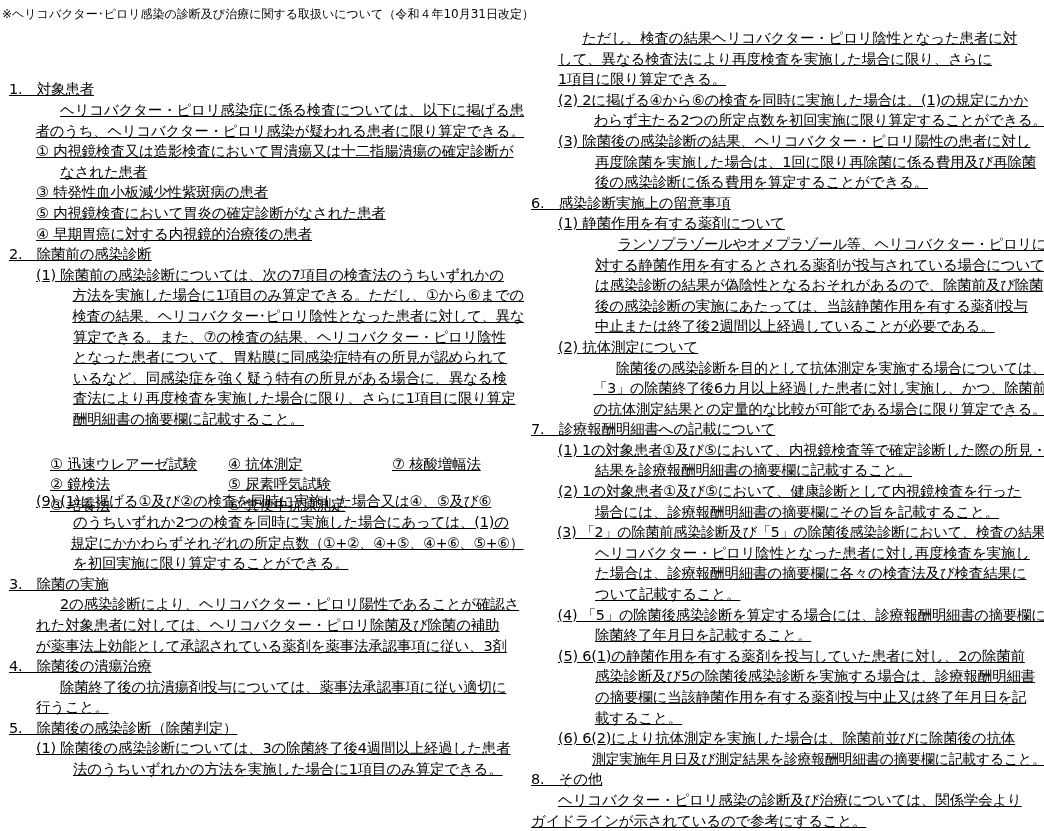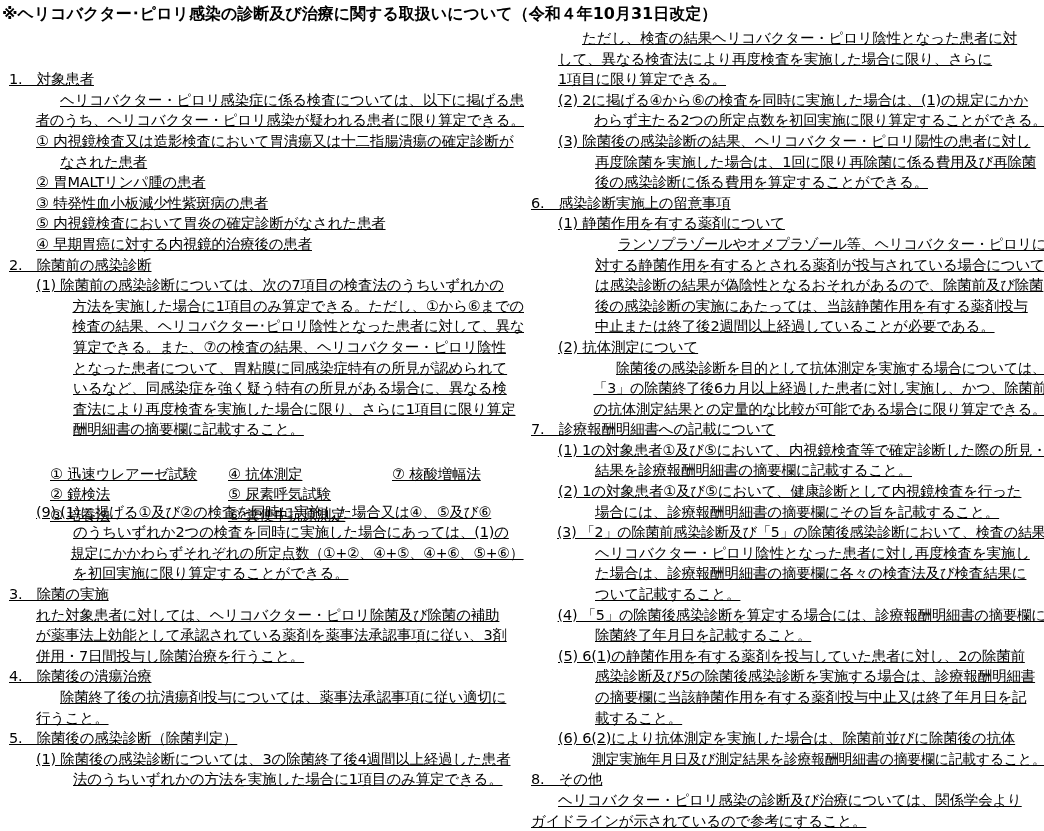--- a/index.html
+++ b/index.html
@@ -12,22 +12,22 @@
     width: 1044px;
     height: 831px;
     background: #ffffff;
     color: #000000;
     font-family: "DejaVu Sans", "Liberation Sans", sans-serif;
     overflow: hidden;
     box-sizing: border-box;
     padding: 3px 0 0 2px;
   }
   .doc-title {
-    font-size: 16px;
-    font-weight: bold;
+    font-size: 12px;
+    font-weight: normal;
     line-height: 22px;
     height: 25px;
     white-space: nowrap;
     letter-spacing: 0px;
   }
   .columns {
     display: flex;
     flex-direction: row;
     align-items: center;
     text-decoration: underline;
@@ -62,21 +62,20 @@
 
 <div class="page">
   <div class="doc-title">※ヘリコバクター･ピロリ感染の診断及び治療に関する取扱いについて（令和４年10月31日改定）</div>
   <div class="columns">
     <div class="col">
         <div class="line in0">1.　対象患者</div>
         <div class="line in2">ヘリコバクター・ピロリ感染症に係る検査については、以下に掲げる患</div>
         <div class="line in1" style="transform: scaleX(0.990512);">者のうち、ヘリコバクター・ピロリ感染が疑われる患者に限り算定できる。</div>
         <div class="line in1">① 内視鏡検査又は造影検査において胃潰瘍又は十二指腸潰瘍の確定診断が</div>
         <div class="line in2">なされた患者</div>
-        <div class="line in1">② 胃MALTリンパ腫の患者</div>
         <div class="line in1">③ 特発性血小板減少性紫斑病の患者</div>
         <div class="line in1">⑤ 内視鏡検査において胃炎の確定診断がなされた患者</div>
         <div class="line in1">④ 早期胃癌に対する内視鏡的治療後の患者</div>
         <div class="line in0">2.　除菌前の感染診断</div>
         <div class="line in1">(1)  除菌前の感染診断については、次の7項目の検査法のうちいずれかの</div>
         <div class="line in3" style="transform: scaleX(0.992395);">方法を実施した場合に1項目のみ算定できる。ただし、①から⑥までの</div>
         <div class="line in3" style="transform: scaleX(0.990512);">検査の結果、ヘリコバクター･ピロリ陰性となった患者に対して、異な</div>
         <div class="line in3">算定できる。また、⑦の検査の結果、ヘリコバクター・ピロリ陰性</div>
         <div class="line in3">となった患者について、胃粘膜に同感染症特有の所見が認められて</div>
         <div class="line in3">いるなど、同感染症を強く疑う特有の所見がある場合に、異なる検</div>
@@ -95,23 +94,23 @@
         <div class="line cols">
           <span class="cell c0">③ 培養法</span>
           <span class="cell c1">⑥ 糞便中抗原測定</span>
           <span class="cell c2"></span>
         </div>
         <div class="line in1">(9)  (1)に掲げる①及び②の検査を同時に実施した場合又は④、⑤及び⑥</div>
         <div class="line in3">のうちいずれか2つの検査を同時に実施した場合にあっては、(1)の</div>
         <div class="line in3" style="transform: scaleX(0.966667);">規定にかかわらずそれぞれの所定点数（①+②、④+⑤、④+⑥、⑤+⑥）</div>
         <div class="line in3">を初回実施に限り算定することができる。</div>
         <div class="line in0">3.　除菌の実施</div>
+        <div class="line in2">2の感染診断により、ヘリコバクター・ピロリ陽性であることが確認さ</div>
         <div class="line in1">れた対象患者に対しては、ヘリコバクター・ピロリ除菌及び除菌の補助</div>
         <div class="line in1">が薬事法上効能として承認されている薬剤を薬事法承認事項に従い、3剤</div>
-        <div class="line in1">併用・7日間投与し除菌治療を行うこと。</div>
         <div class="line in0">4.　除菌後の潰瘍治療</div>
         <div class="line in2">除菌終了後の抗潰瘍剤投与については、薬事法承認事項に従い適切に</div>
         <div class="line in1">行うこと。</div>
         <div class="line in0">5.　除菌後の感染診断（除菌判定）</div>
         <div class="line in1">(1)  除菌後の感染診断については、3の除菌終了後4週間以上経過した患者</div>
         <div class="line in3">法のうちいずれかの方法を実施した場合に1項目のみ算定できる。</div>
       </div>
     <div class="col">
         <div class="line in2">ただし、検査の結果ヘリコバクター・ピロリ陰性となった患者に対</div>
         <div class="line in1">して、異なる検査法により再度検査を実施した場合に限り、さらに</div>

